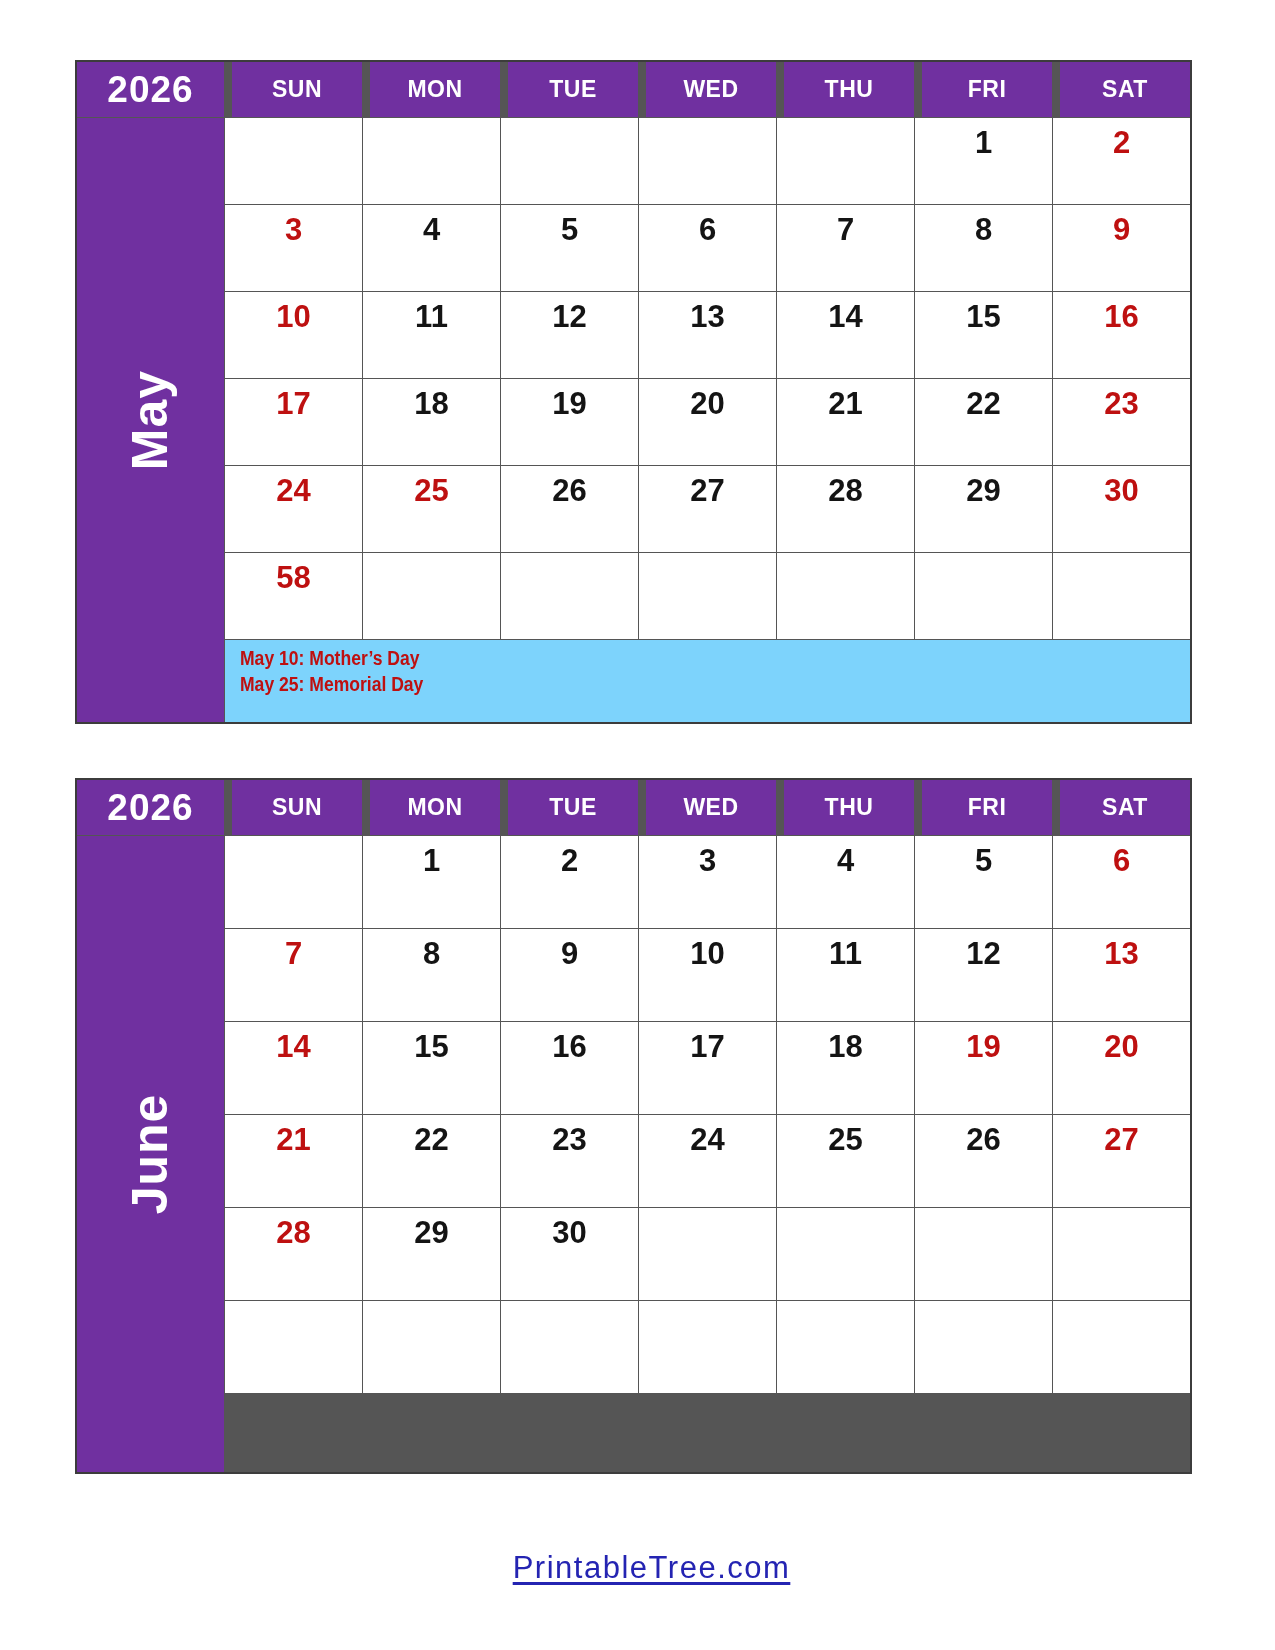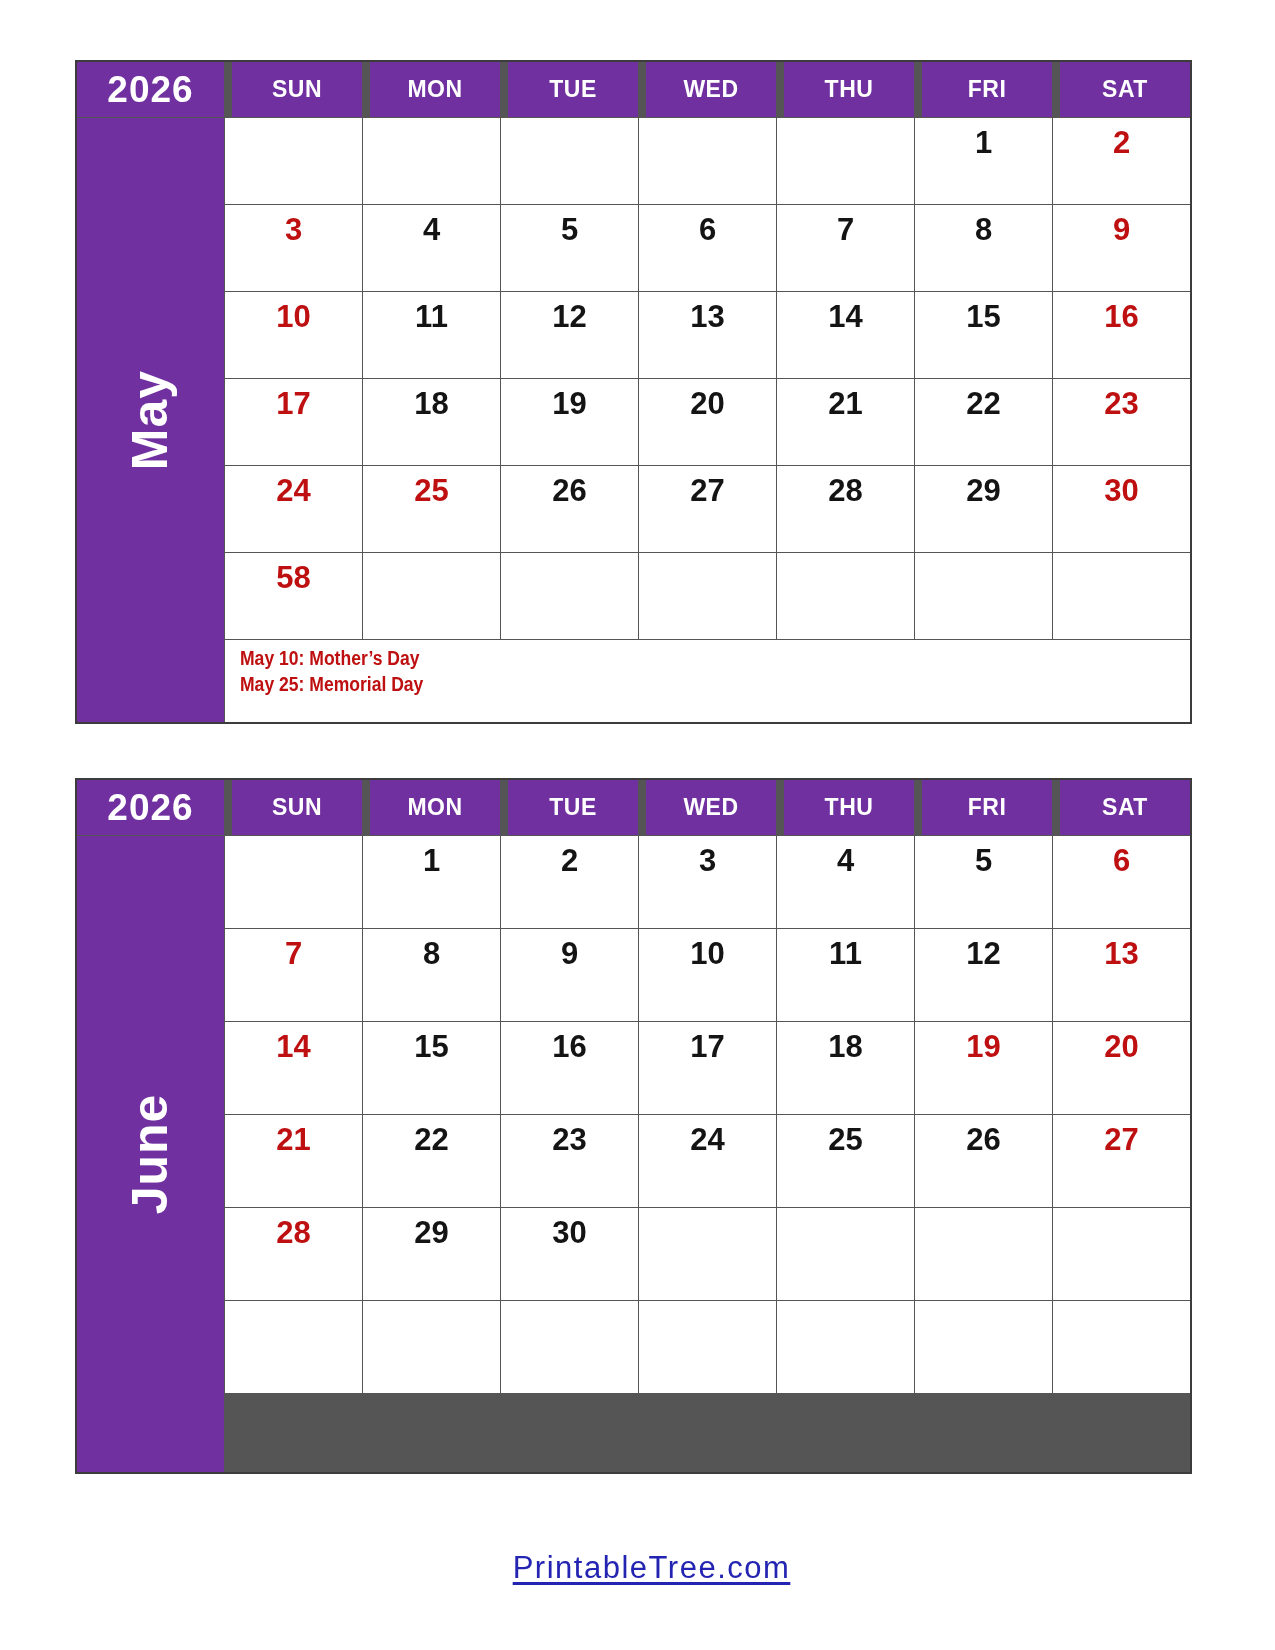--- a/index.html
+++ b/index.html
@@ -53,21 +53,21 @@
     background:#ffffff;
     text-align:center;
     padding-top:9px;
     font-size:31px;font-weight:bold;
     color:#141414;
     line-height:1;
   }
   .cell.red{ color:var(--red); }
   .holiday{
     grid-column:2 / 9; grid-row:8;
-    background:#ffffff;
+    background:#7dd3fc;
     padding:6px 10px 0 15px;
   }
   .holiday-line{
     color:var(--red);
     font-weight:bold;
     font-size:19.5px;
     line-height:1.33;
     white-space:pre-wrap;
     transform:scaleX(0.9);
     transform-origin:0 50%;

